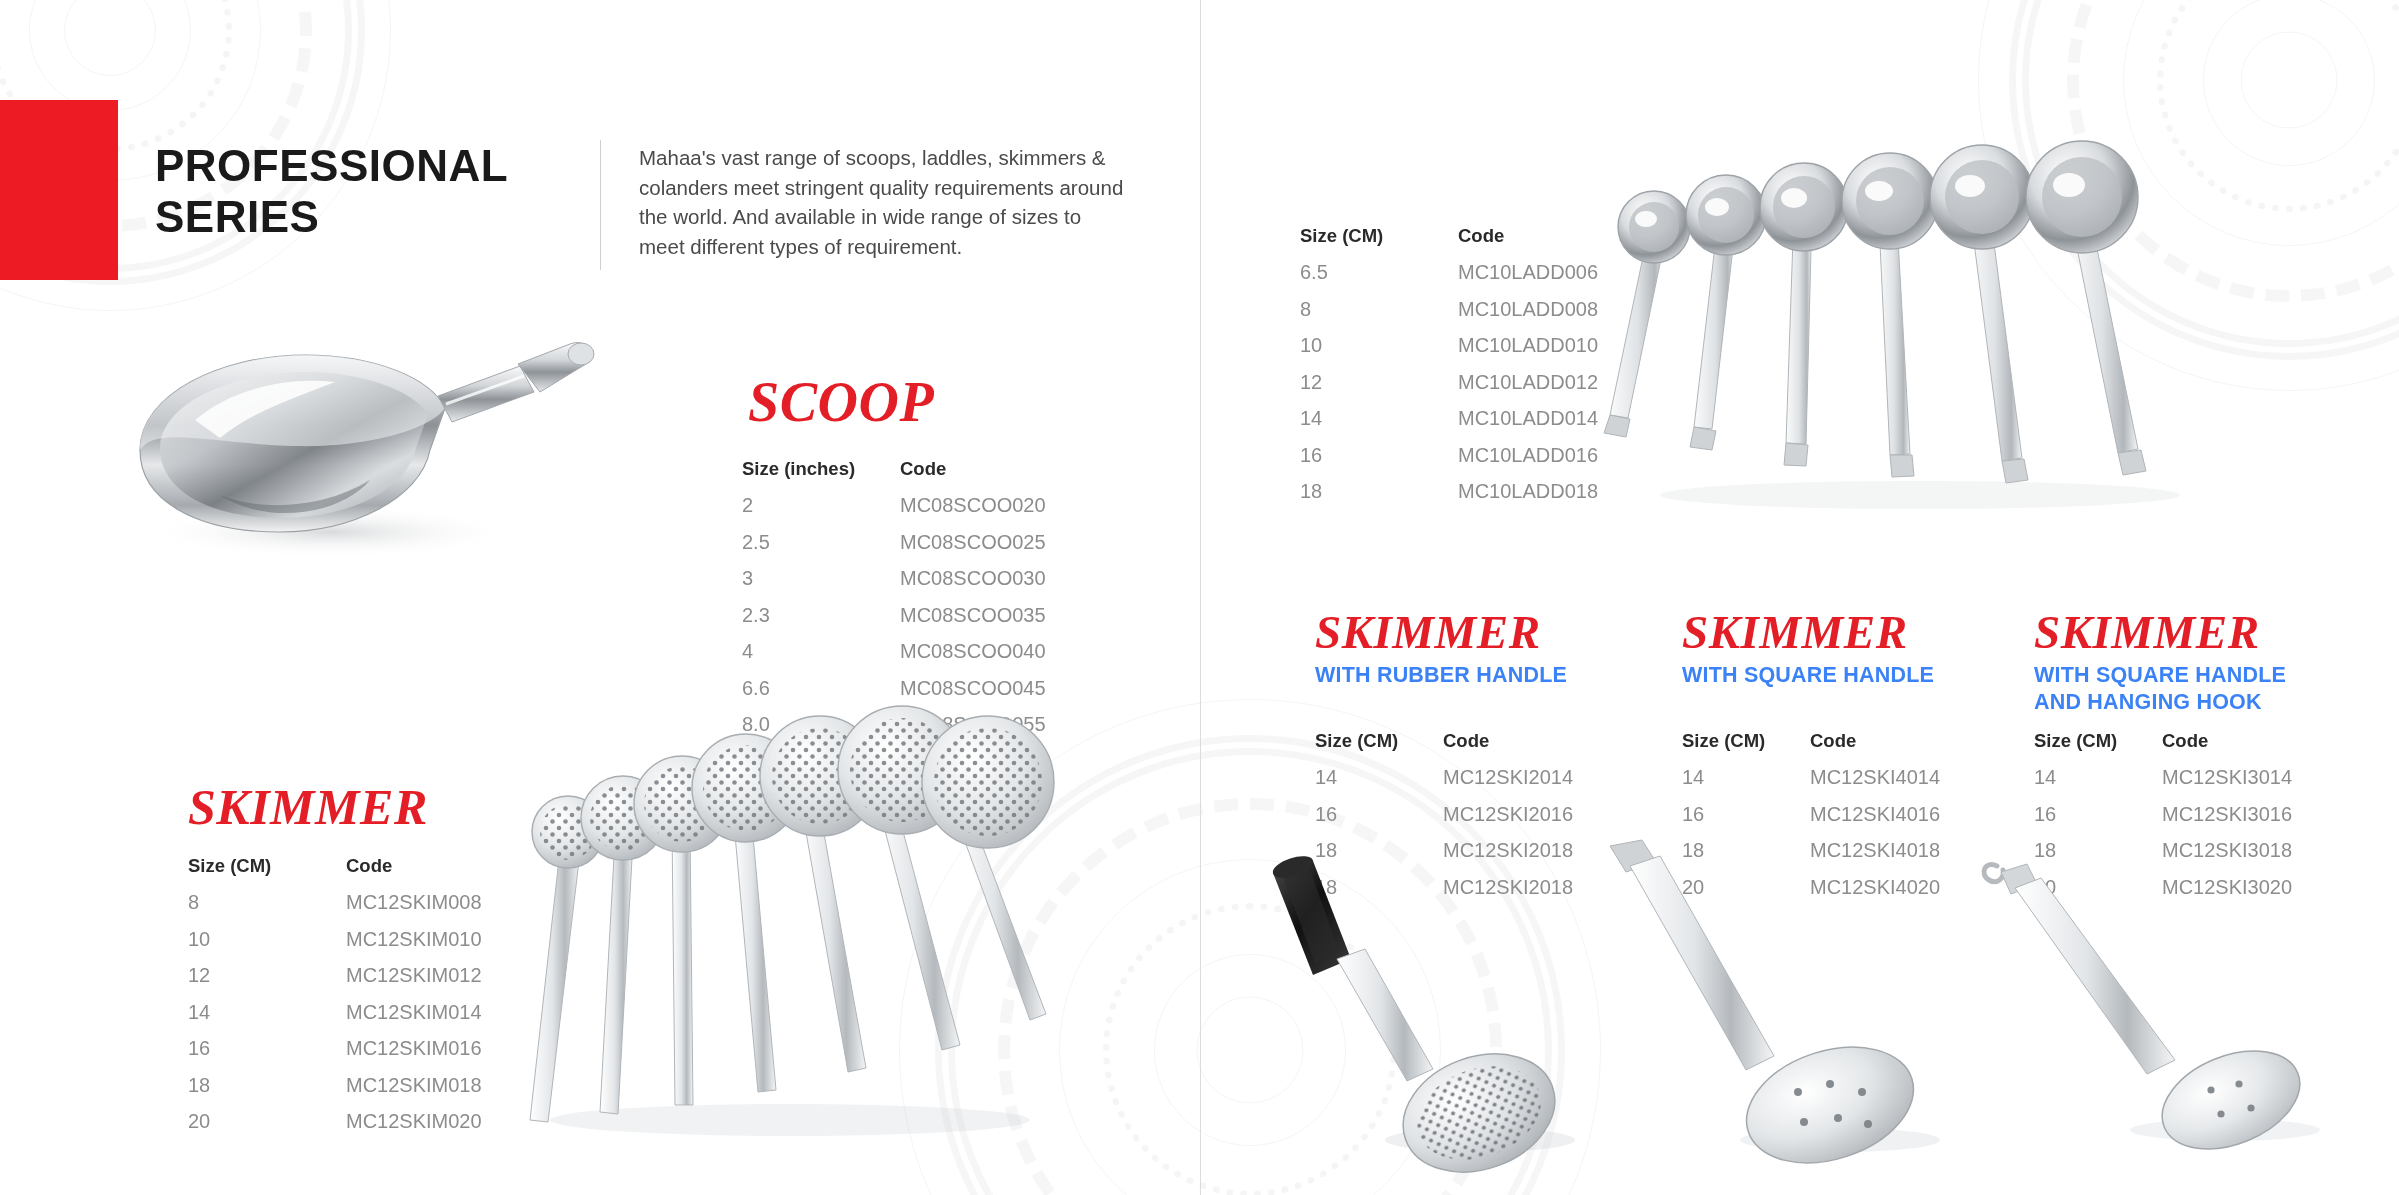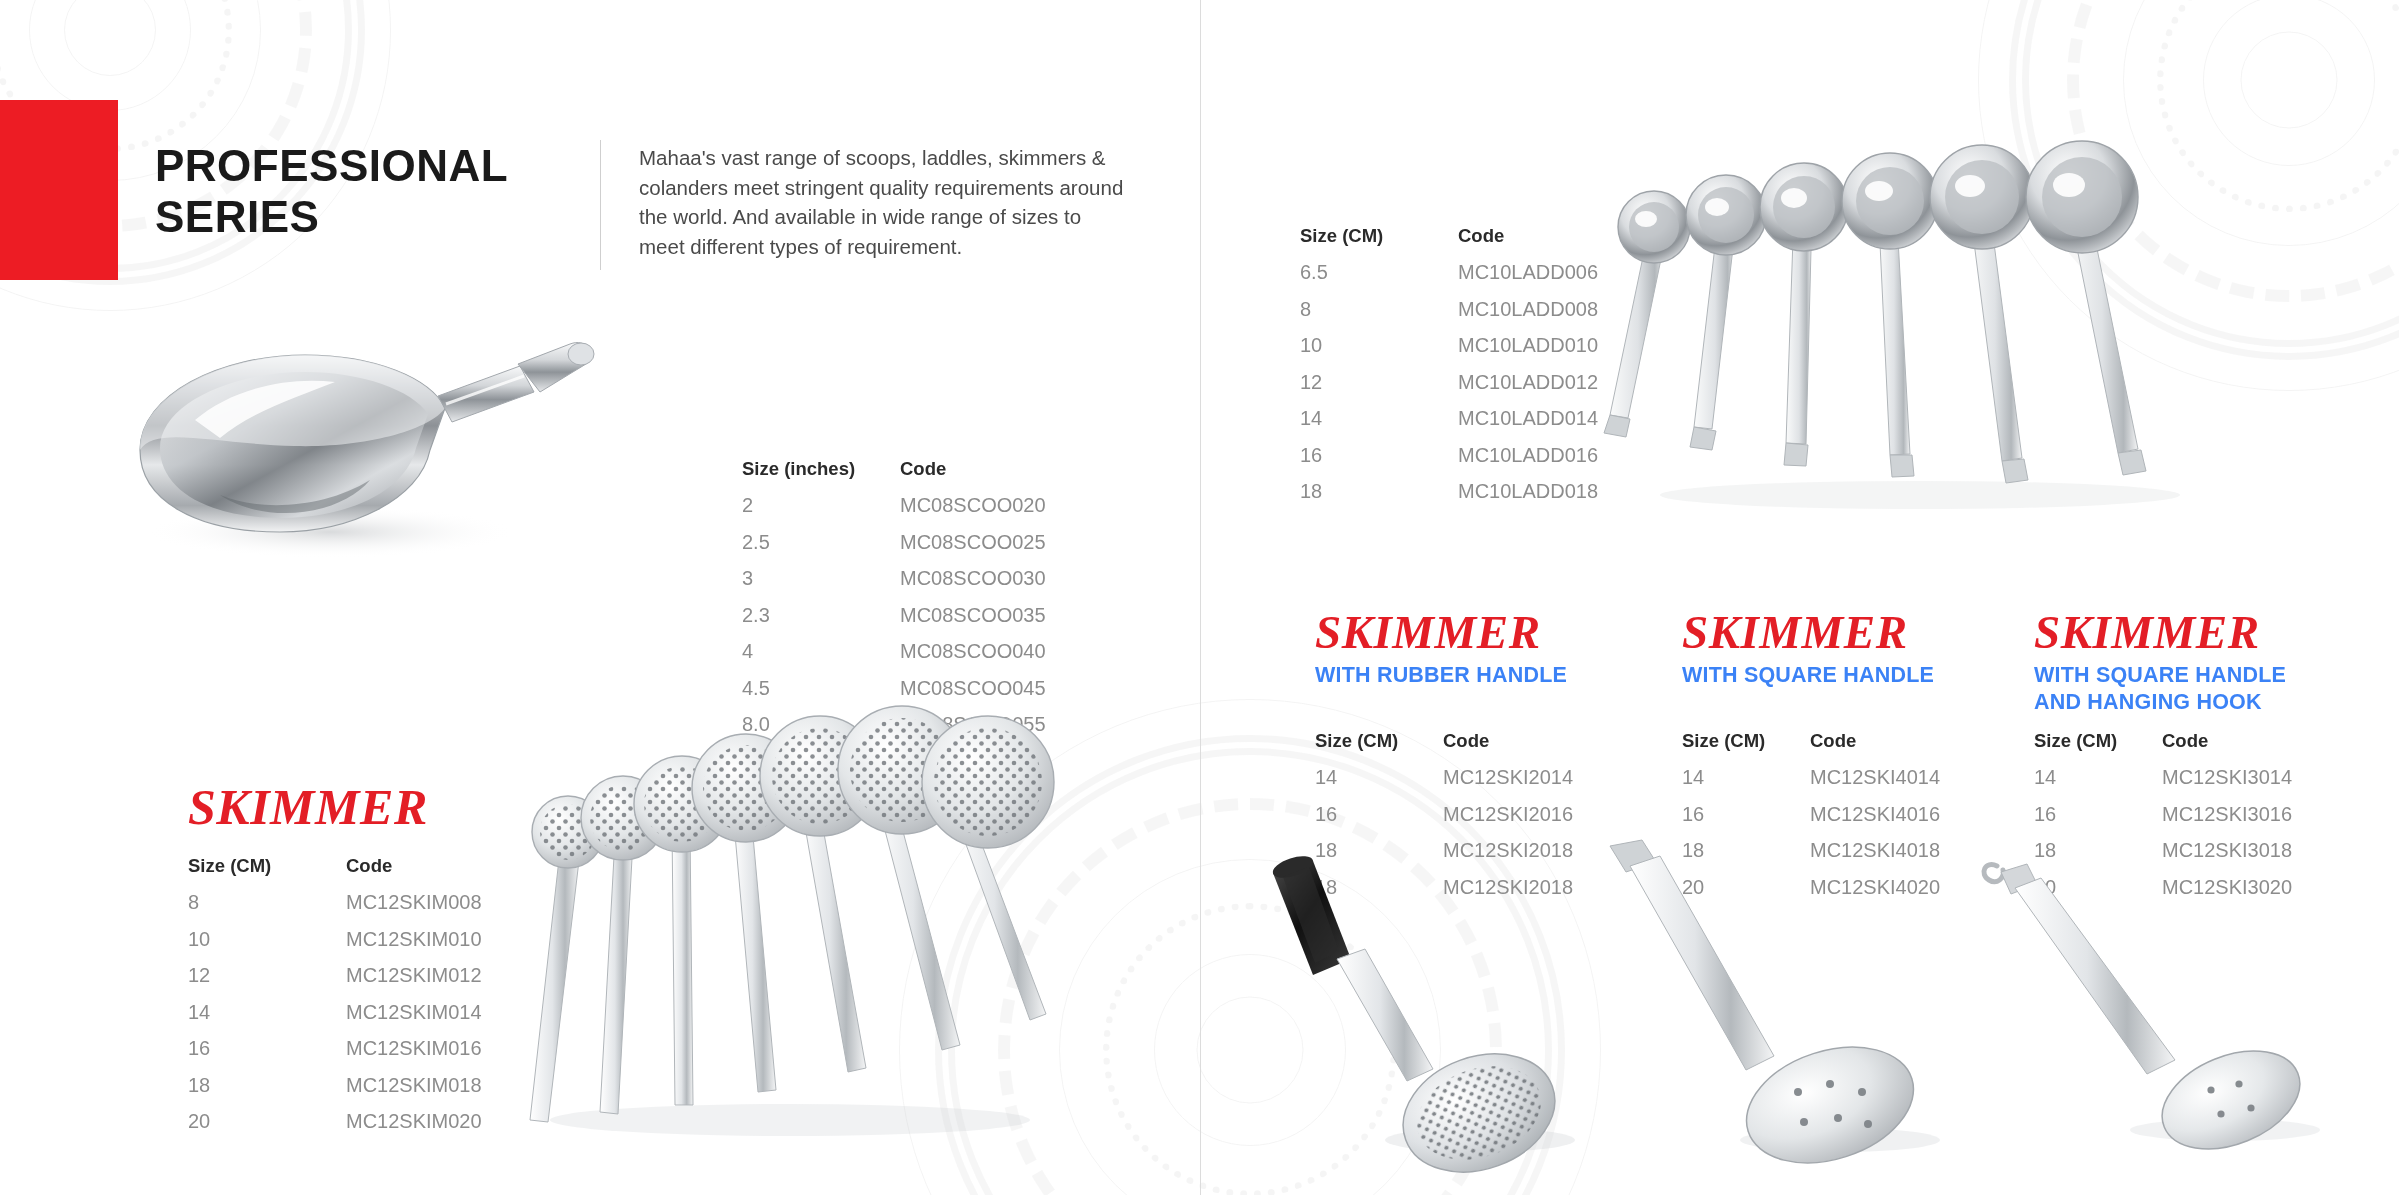--- a/index.html
+++ b/index.html
@@ -259,20 +259,21 @@
       <path d="M95 120 C130 90 185 76 235 82 C200 96 150 112 120 138 Z" fill="#ffffff" opacity="0.85"></path>
       <path d="M120 195 C160 212 225 208 270 180 C240 216 165 225 120 195 Z" fill="#5e6368" opacity="0.45"></path>
 
       <path d="M338 96 L420 66 L434 92 L352 122 Z" fill="url(#steelHandle)" stroke="#a2a7ac" stroke-width="1"></path>
       <path d="M418 64 L470 44 C486 38 496 52 486 64 L440 92 Z" fill="url(#steelHandle)" stroke="#a2a7ac" stroke-width="1"></path>
       <ellipse cx="481" cy="54" rx="13" ry="11" fill="#dfe2e5" stroke="#a8adb2" stroke-width="1"></ellipse>
       <path d="M346 104 L424 76" stroke="#ffffff" stroke-width="3" opacity="0.8"></path>
     </svg>
   </div>
 
+  <div class="sec-title" style="position:absolute;left:748px;top:370px;font-size:56px;">SCOOP</div>
 
   <div class="spec-table" style="left:742px;top:458px;">
     <div class="hdr">
       <div class="c-size">Size (inches)</div>
       <div class="c-code">Code</div>
     </div>
     <div class="row">
       <div class="c-size">2</div>
       <div class="c-code">MC08SCOO020</div>
     </div>
@@ -286,21 +287,21 @@
     </div>
     <div class="row">
       <div class="c-size">2.3</div>
       <div class="c-code">MC08SCOO035</div>
     </div>
     <div class="row">
       <div class="c-size">4</div>
       <div class="c-code">MC08SCOO040</div>
     </div>
     <div class="row">
-      <div class="c-size">4.5</div>
+      <div class="c-size">6.6</div>
       <div class="c-code">MC08SCOO045</div>
     </div>
     <div class="row">
       <div class="c-size">8.0</div>
       <div class="c-code">MC08SCOO055</div>
     </div>
   </div>
 
   <div class="sec-title" style="position:absolute;left:188px;top:778px;font-size:50px;">SKIMMER</div>
 

